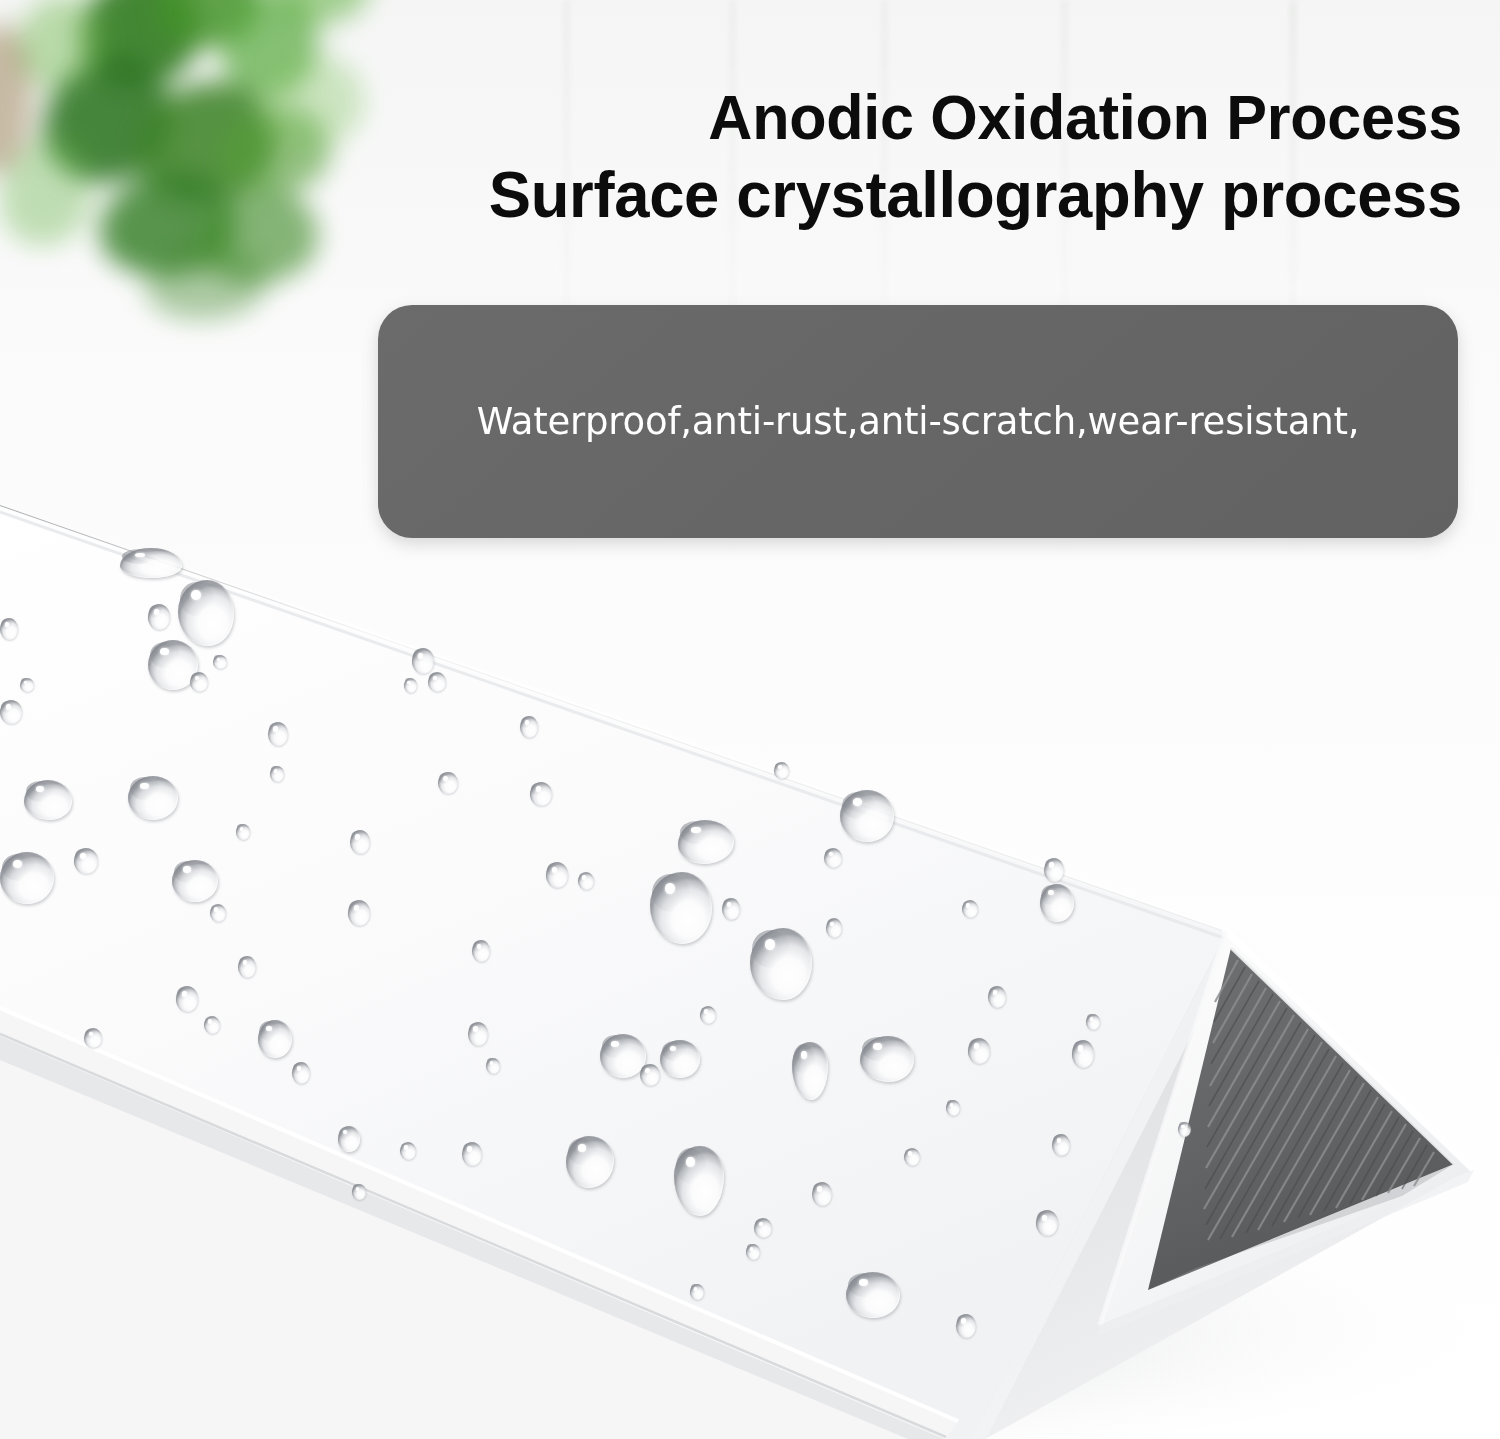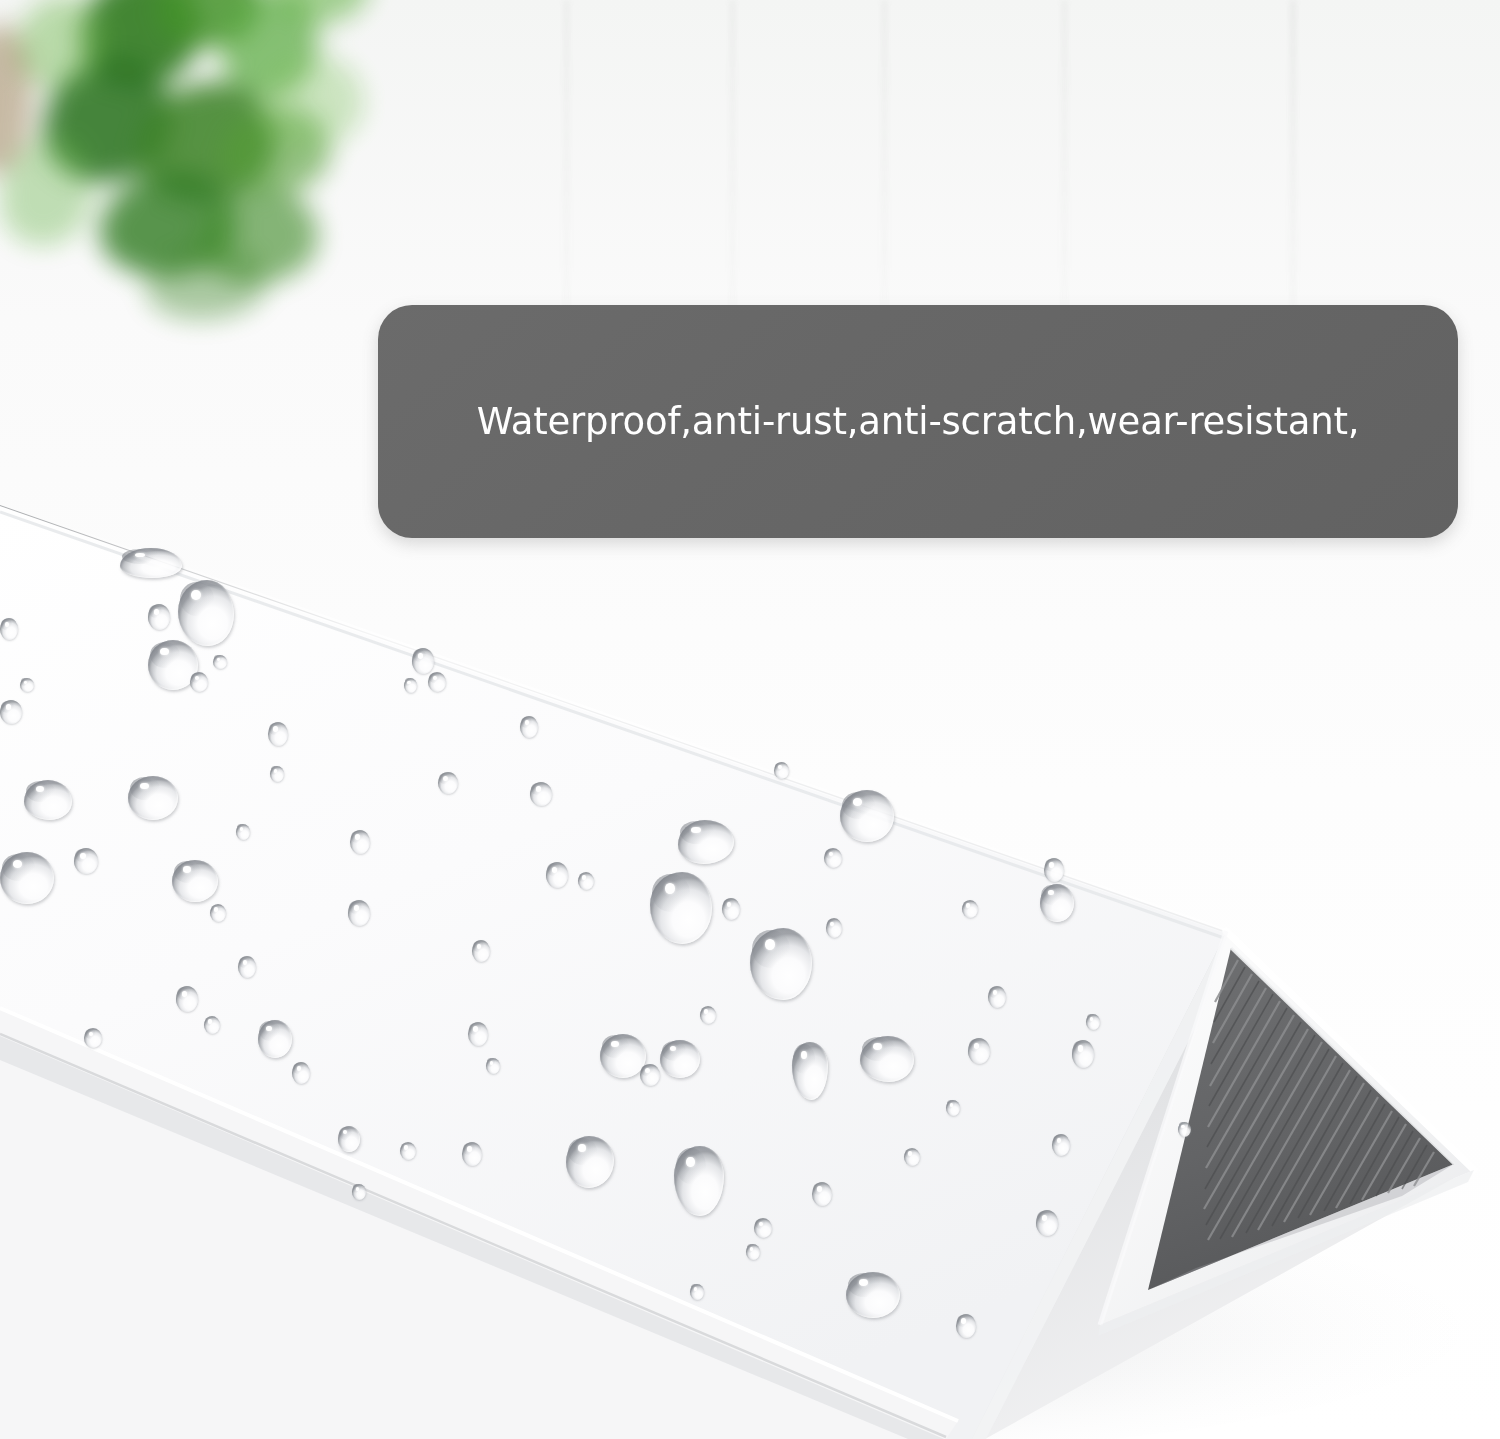--- a/index.html
+++ b/index.html
@@ -371,18 +371,22 @@
     <div class="drop tiny" style="left:1036px; top:1210px; width:22px; height:26px;"></div>
     <div class="drop tiny" style="left:1052px; top:1134px; width:18px; height:22px;"></div>
     <div class="drop tiny" style="left:946px; top:1100px; width:14px; height:16px;"></div>
 
     <div class="drop tiny" style="left:84px;  top:1028px; width:18px; height:20px;"></div>
     <div class="drop tiny" style="left:352px; top:1184px; width:14px; height:16px;"></div>
     <div class="drop tiny" style="left:690px; top:1284px; width:14px; height:16px;"></div>
     <div class="drop tiny" style="left:1178px; top:1122px; width:13px; height:15px;"></div>
   </div>
 
+  <div class="headings">
+    <span class="headline l1">Anodic Oxidation Process</span>
+    <span class="headline l2">Surface crystallography process</span>
+  </div>
 
   <div class="callout">
     <span class="callout-line">Waterproof,anti-rust,anti-scratch,wear-resistant,</span>
   </div>
 
 </div>
 
 </body></html>

